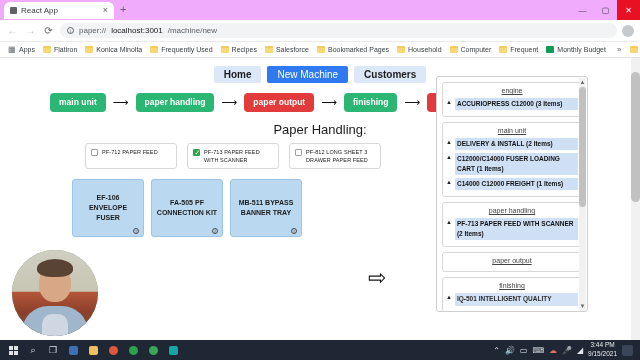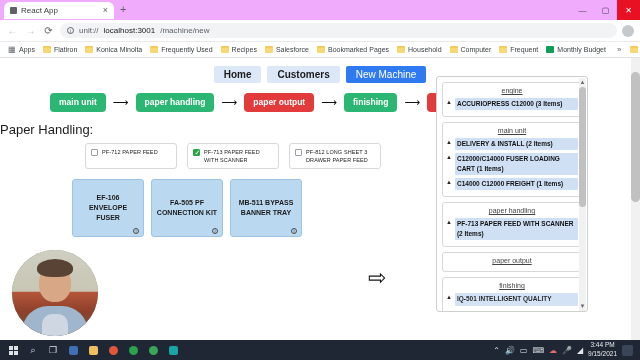--- a/index.html
+++ b/index.html
@@ -86,21 +86,21 @@
   .steps { display: flex; align-items: center; justify-content: flex-start; gap: 7px;
            padding: 10px 0 0 50px; }
   .step {
     color: #fff; font-size: 8.5px; font-weight: bold; border-radius: 4px;
     padding: 5px 9px; white-space: nowrap; line-height: 1;
   }
   .step.green { background: #2bb673; }
   .step.red { background: #e23b3b; }
   .step-arrow { color: #111; font-size: 11px; line-height: 1; }
 
-  .section-title { font-size: 13px; color: #1c1c1c; margin-top: 10px; }
+  .section-title { text-align: center; font-size: 13px; color: #1c1c1c; margin-top: 10px; }
   .section-sub { text-align: center; font-size: 8px; color: #1c1c1c; margin-top: 4px; }
 
   .checkbox-row { display: flex; gap: 10px; padding: 6px 0 0 85px; }
   .check-card {
     width: 92px; min-height: 22px; border: 1px solid #d8d8d8; border-radius: 3px;
     background: #fff; display: flex; gap: 4px; padding: 4px 5px; align-items: flex-start;
   }
   .cb {
     width: 7px; height: 7px; border: 1px solid #9aa0a6; border-radius: 1px; flex: 0 0 auto;
     margin-top: 1px; background: #fff;
@@ -206,21 +206,21 @@
       <div class="win-btn close">✕</div>
     </div>
   </div>
 
   <div class="chrome-toolbar">
     <span class="nav-btn disabled">←</span>
     <span class="nav-btn disabled">→</span>
     <span class="nav-btn">⟳</span>
     <div class="omnibox">
       <span class="info-circle">i</span>
-      <span style="color:#5f6368">unit://</span>
+      <span style="color:#5f6368">paper://</span>
         <span class="url-host">localhost:3001</span>
         <span class="url-path">/machine/new</span>
     </div>
     <div class="tb-right">
       <span class="avatar-chip"></span>
     </div>
   </div>
 
   <div class="bookmarks-bar">
     <div class="bm">
@@ -274,22 +274,22 @@
 
     </div>
     <span class="bm-sep"></span>
 
   </div>
 
   <div class="page">
 
     <div class="app-nav">
       <div class="nav-item">Home</div>
+      <div class="nav-item active">New Machine</div>
       <div class="nav-item">Customers</div>
-      <div class="nav-item active">New Machine</div>
     </div>
 
     <div class="steps">
       <div class="step green">main unit</div>
       <span class="step-arrow">⟶</span>
       <div class="step green">paper handling</div>
       <span class="step-arrow">⟶</span>
       <div class="step red">paper output</div>
       <span class="step-arrow">⟶</span>
       <div class="step green">finishing</div>

